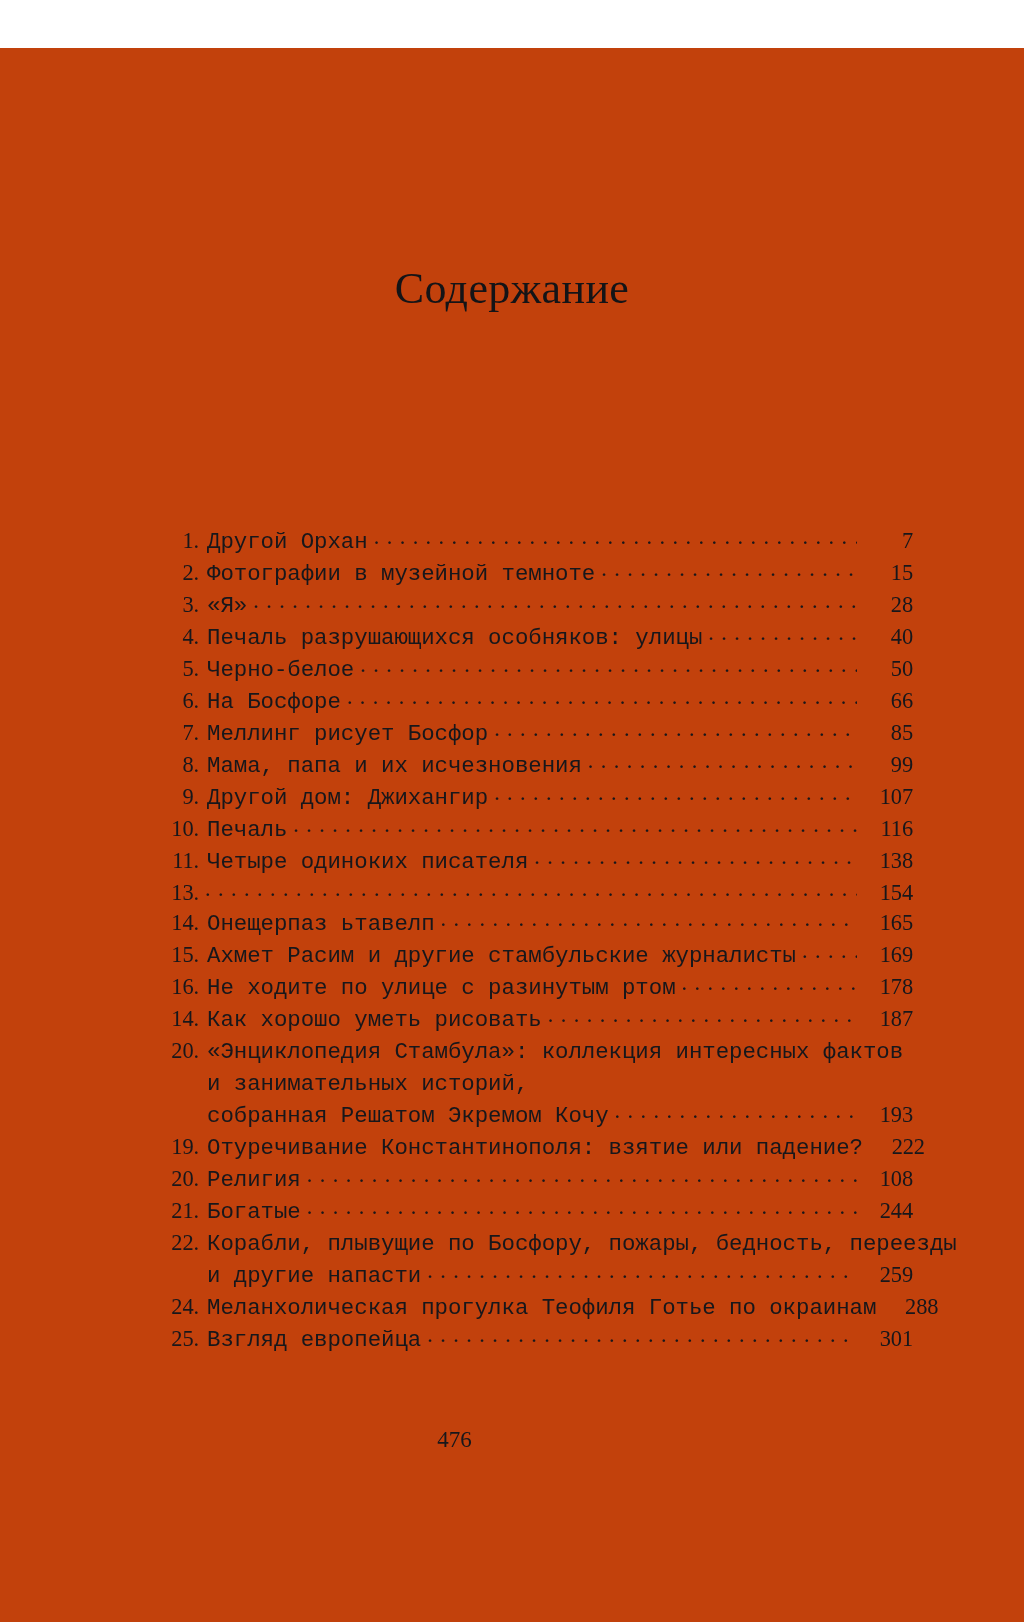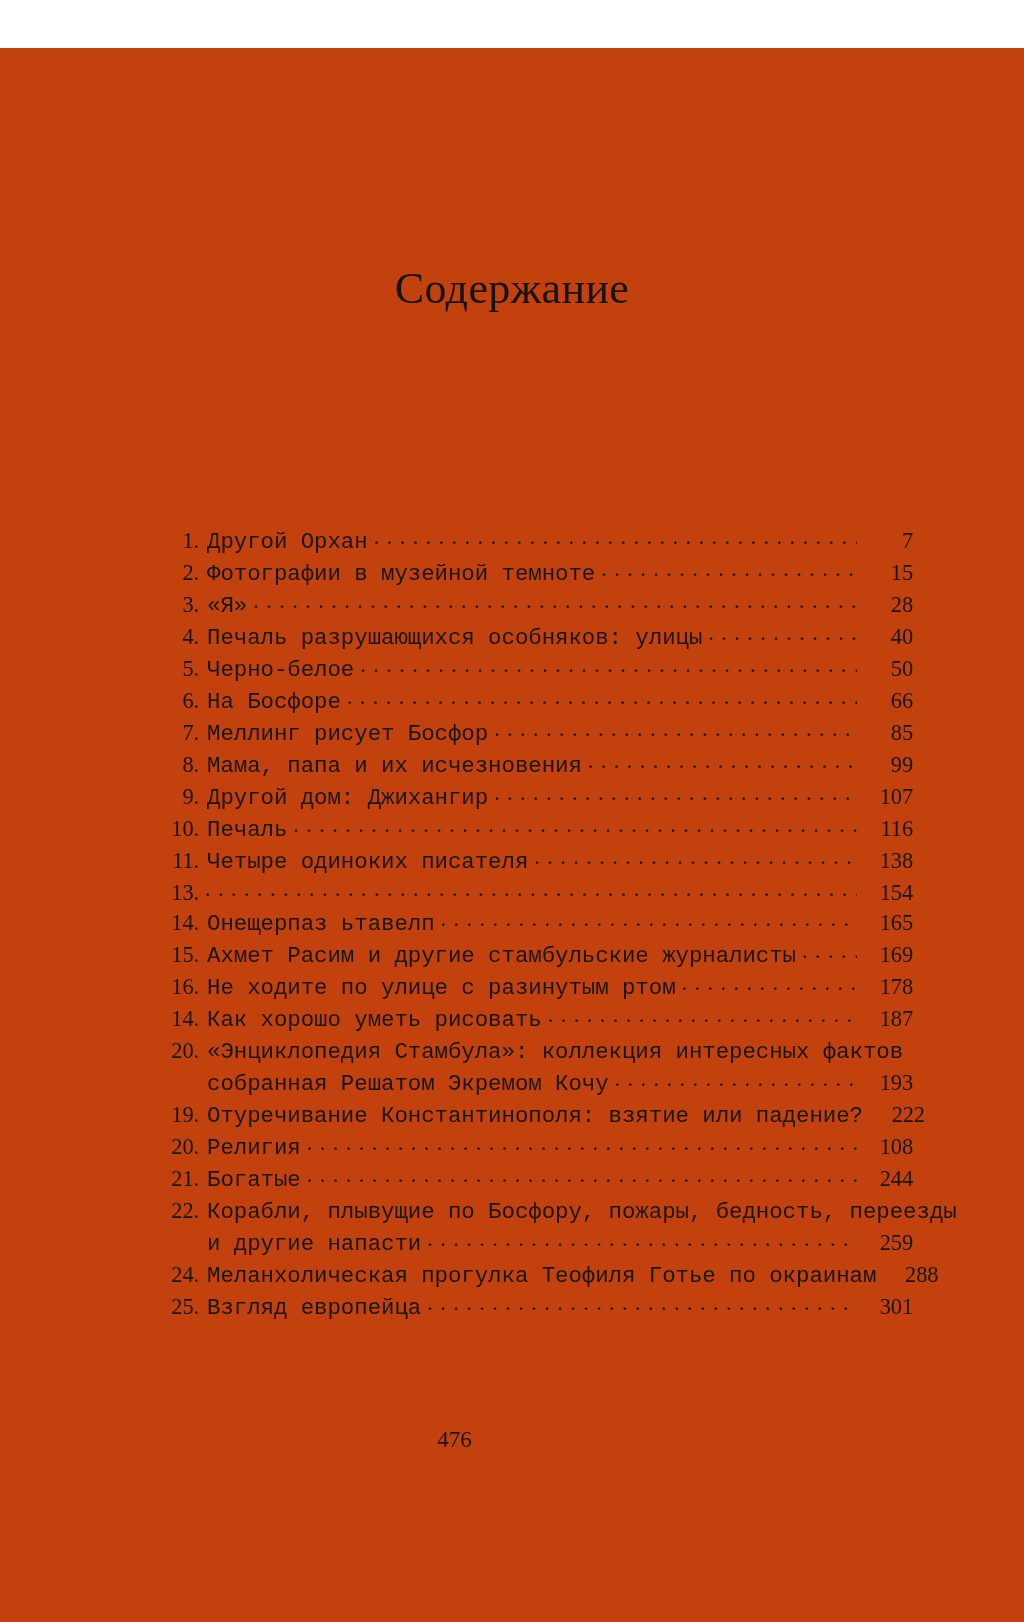--- a/index.html
+++ b/index.html
@@ -261,20 +261,26 @@
           <span class="toc-page">187</span>
         </div>
       </div>
       <div class="toc-entry">
         <div class="toc-line noleader">
           <span class="toc-num">20</span>
           <span class="toc-text">«Энциклопедия Стамбула»: коллекция интересных фактов</span>
           <span class="toc-leader"></span>
           <span class="toc-page">193</span>
         </div>
+        <div class="toc-line cont noleader">
+          <span class="toc-num"></span>
+          <span class="toc-text">и занимательных историй,</span>
+          <span class="toc-leader"></span>
+          <span class="toc-page">193</span>
+        </div>
         <div class="toc-line cont">
           <span class="toc-num"></span>
           <span class="toc-text">собранная Решатом Экремом Кочу</span>
           <span class="toc-leader"></span>
           <span class="toc-page">193</span>
         </div>
       </div>
       <div class="toc-entry">
         <div class="toc-line">
           <span class="toc-num">19</span>

